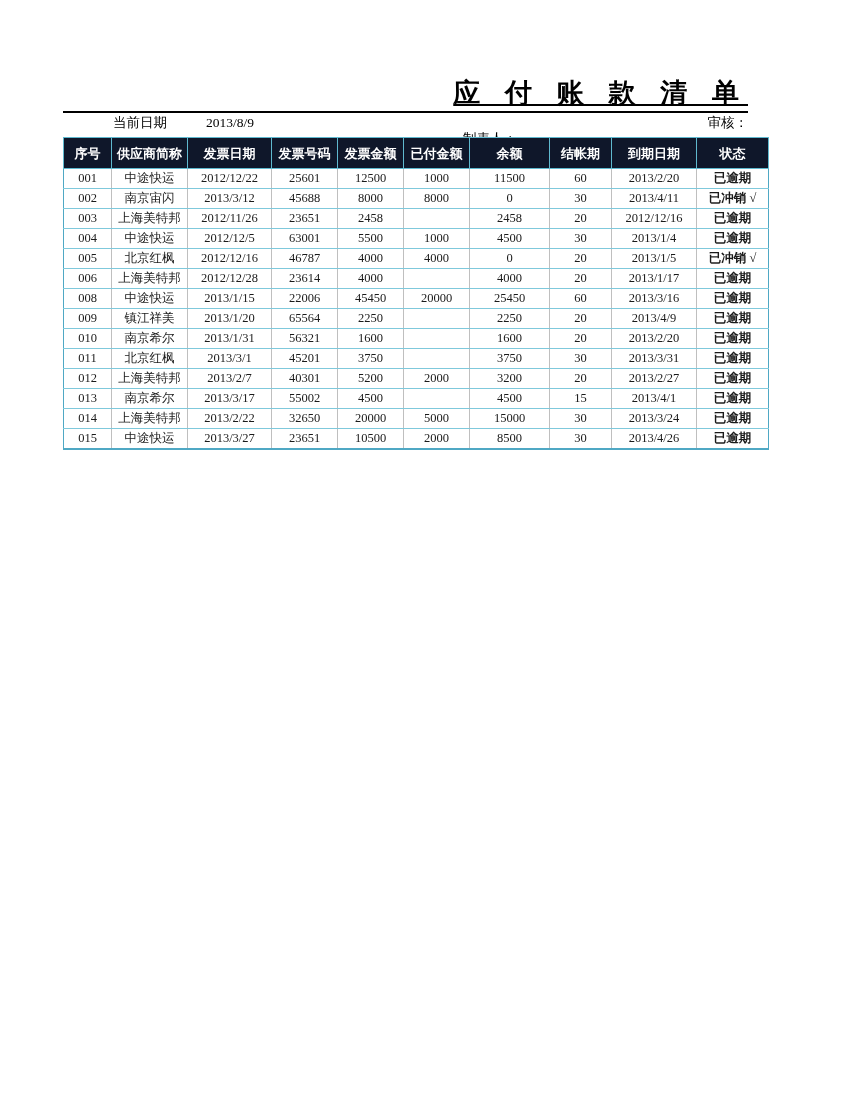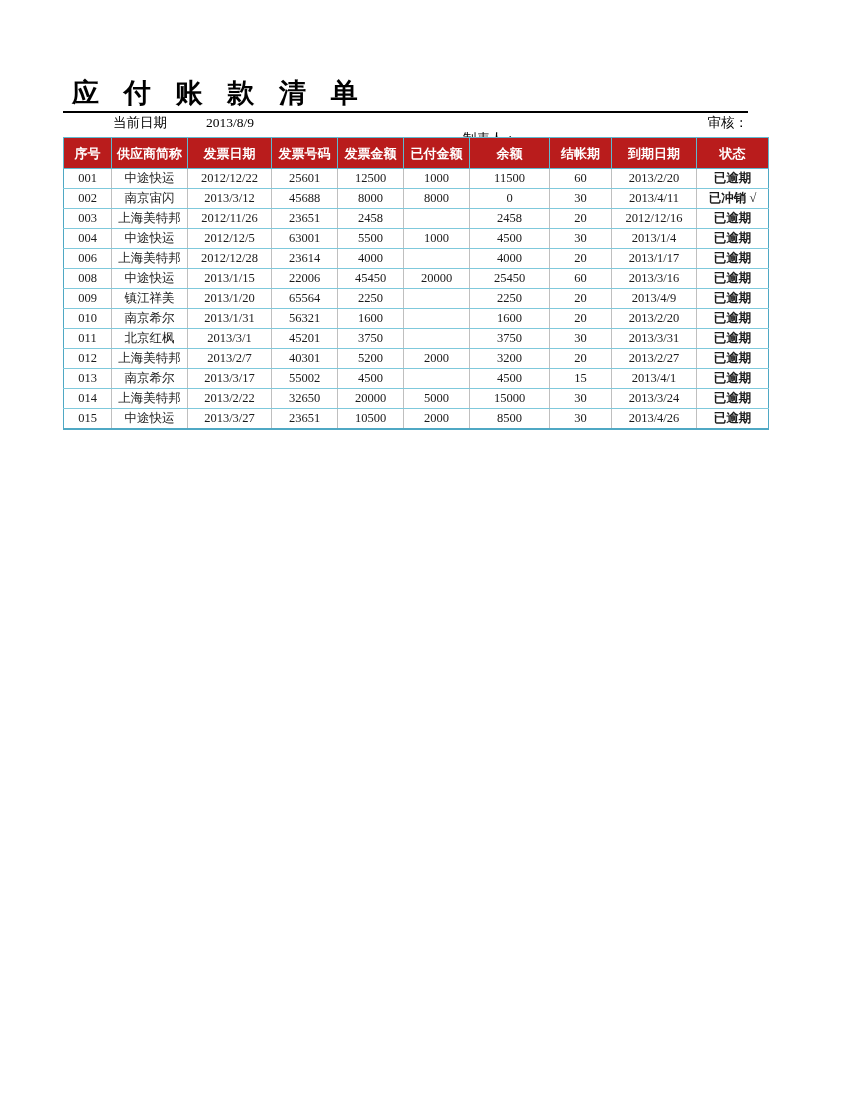--- a/index.html
+++ b/index.html
@@ -15,21 +15,22 @@
     position: relative;
     overflow: hidden;
   }
 
   
   .title-wrap {
     position: absolute;
     left: 63px;
     top: 78px;
     width: 685px;
-    text-align: left;
+    text-align: right;
+    text-decoration: underline;
   }
   .doc-title {
     display: block;
     font-family: "Liberation Serif", "DejaVu Serif", serif;
     font-size: 27px;
     font-weight: bold;
     letter-spacing: 9px;
     line-height: 30px;
     text-indent: 9px;
     padding-bottom: 3px;
@@ -84,21 +85,21 @@
   .sheet-table td {
     padding: 0;
     margin: 0;
     text-align: center;
     vertical-align: middle;
     overflow: hidden;
     white-space: nowrap;
   }
 
   .sheet-table thead th {
-    background: #b91c1c;
+    background: #0f172a;
     color: #ffffff;
     font-weight: bold;
     font-size: 13px;
     height: 30px;
     line-height: 15px;
     white-space: normal;
     border-left: 1px solid #5FB9CF;
     border-right: 1px solid #5FB9CF;
     border-top: 1px solid #5FB9CF;
     border-bottom: 1px solid #5FB9CF;
@@ -220,20 +221,32 @@
         <td class="num-cell">2012/12/5</td>
         <td class="num-cell">63001</td>
         <td class="num-cell">5500</td>
         <td class="num-cell">1000</td>
         <td class="num-cell">4500</td>
         <td class="num-cell">30</td>
         <td class="num-cell">2013/1/4</td>
         <td>已逾期</td>
       </tr>
       <tr>
+        <td>005</td>
+        <td>北京红枫</td>
+        <td class="num-cell">2012/12/16</td>
+        <td class="num-cell">46787</td>
+        <td class="num-cell">4000</td>
+        <td class="num-cell">4000</td>
+        <td class="num-cell">0</td>
+        <td class="num-cell">20</td>
+        <td class="num-cell">2013/1/5</td>
+        <td>已冲销 √</td>
+      </tr>
+      <tr>
         <td>006</td>
         <td>上海美特邦</td>
         <td class="num-cell">2012/12/28</td>
         <td class="num-cell">23614</td>
         <td class="num-cell">4000</td>
         <td class="num-cell"></td>
         <td class="num-cell">4000</td>
         <td class="num-cell">20</td>
         <td class="num-cell">2013/1/17</td>
         <td>已逾期</td>

